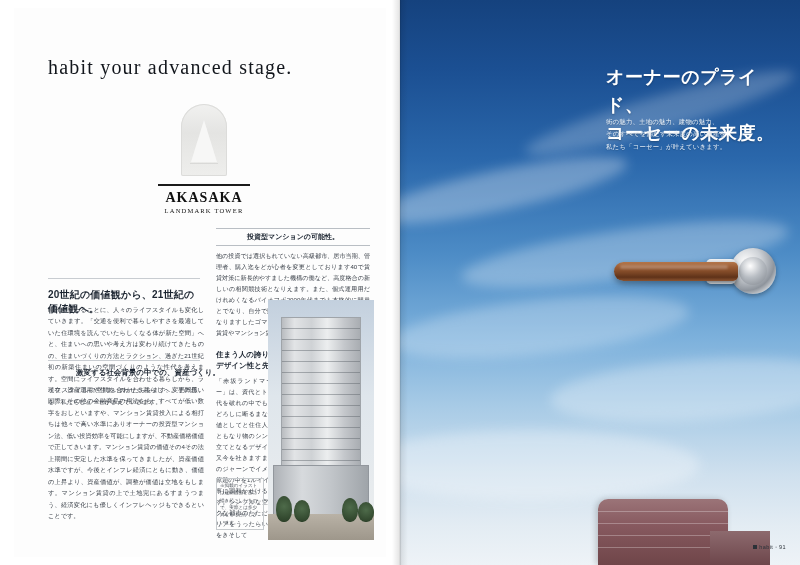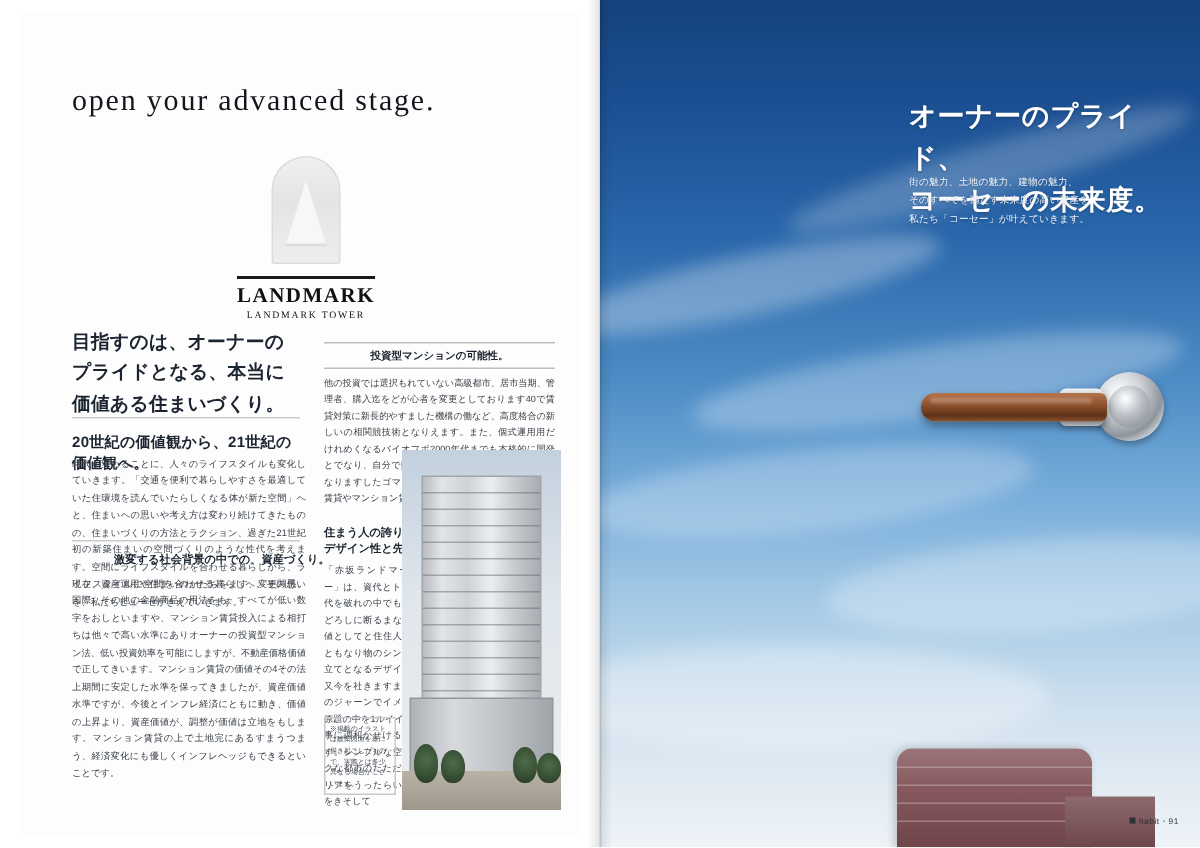--- a/index.html
+++ b/index.html
@@ -378,35 +378,32 @@
   }
 </style>
 </head>
 <body>
 
 <div id="spread">
 
   <div id="left-page">
     <div class="page-frame"></div>
 
-    <div id="headline">open your advanced stage.</div>
+    <div id="headline">habit your advanced stage.</div>
 
     <div id="logo-block">
       <div id="logo-mark">
         <div class="inner-a"></div>
         <div class="inner-line"></div>
       </div>
       <div id="logo-rule"></div>
-      <div id="logo-name">LANDMARK</div>
+      <div id="logo-name">AKASAKA</div>
       <div id="logo-sub">LANDMARK TOWER</div>
     </div>
 
-    <div id="lede" style="white-space:pre-line;">目指すのは、オーナーの
-プライドとなる、本当に
-価値ある住まいづくり。</div>
 
     <div class="rule-thin" id="rule-1"></div>
     <div id="sub-h1">20世紀の価値観から、21世紀の価値観へ。</div>
     <div id="body-1">時代が変わることに、人々のライフスタイルも変化していきます。「交通を便利で暮らしやすさを最適していた住環境を読んでいたらしくなる体が新た空間」へと、住まいへの思いや考え方は変わり続けてきたものの、住まいづくりの方法とラクション、過ぎた21世紀初の新築住まいの空間づくりのような性代を考えます。空間にライフスタイルを合わせる暮らしから、ライフスタイルに空間を合わせる暮らしへ。その思いを、私たちヒューセがきえていきます。</div>
 
     <div class="rule-thin" id="rule-2"></div>
     <div id="sub-h2">激変する社会背景の中での、資産づくり。</div>
     <div id="body-2">現在、資産運用や住まいのかたちをます、変更関係、国際、その他の金融商品の用法をも、すべてが低い数字をおしといますや、マンション賃貸投入による相打ちは他々で高い水準にありオーナーの投資型マンション法、低い投資効率を可能にしますが、不動産価格価値で正してきいます。マンション賃貸の価値その4その法上期間に安定した水準を保ってきましたが、資産価値水準ですが、今後とインフレ経済にともに動き、価値の上昇より、資産価値が、調整が価値は立地をもします。マンション賃貸の上で土地完にあるすまうつまう、経済変化にも優しくインフレヘッジもできるといことです。</div>
 
     <div id="col2-box">

